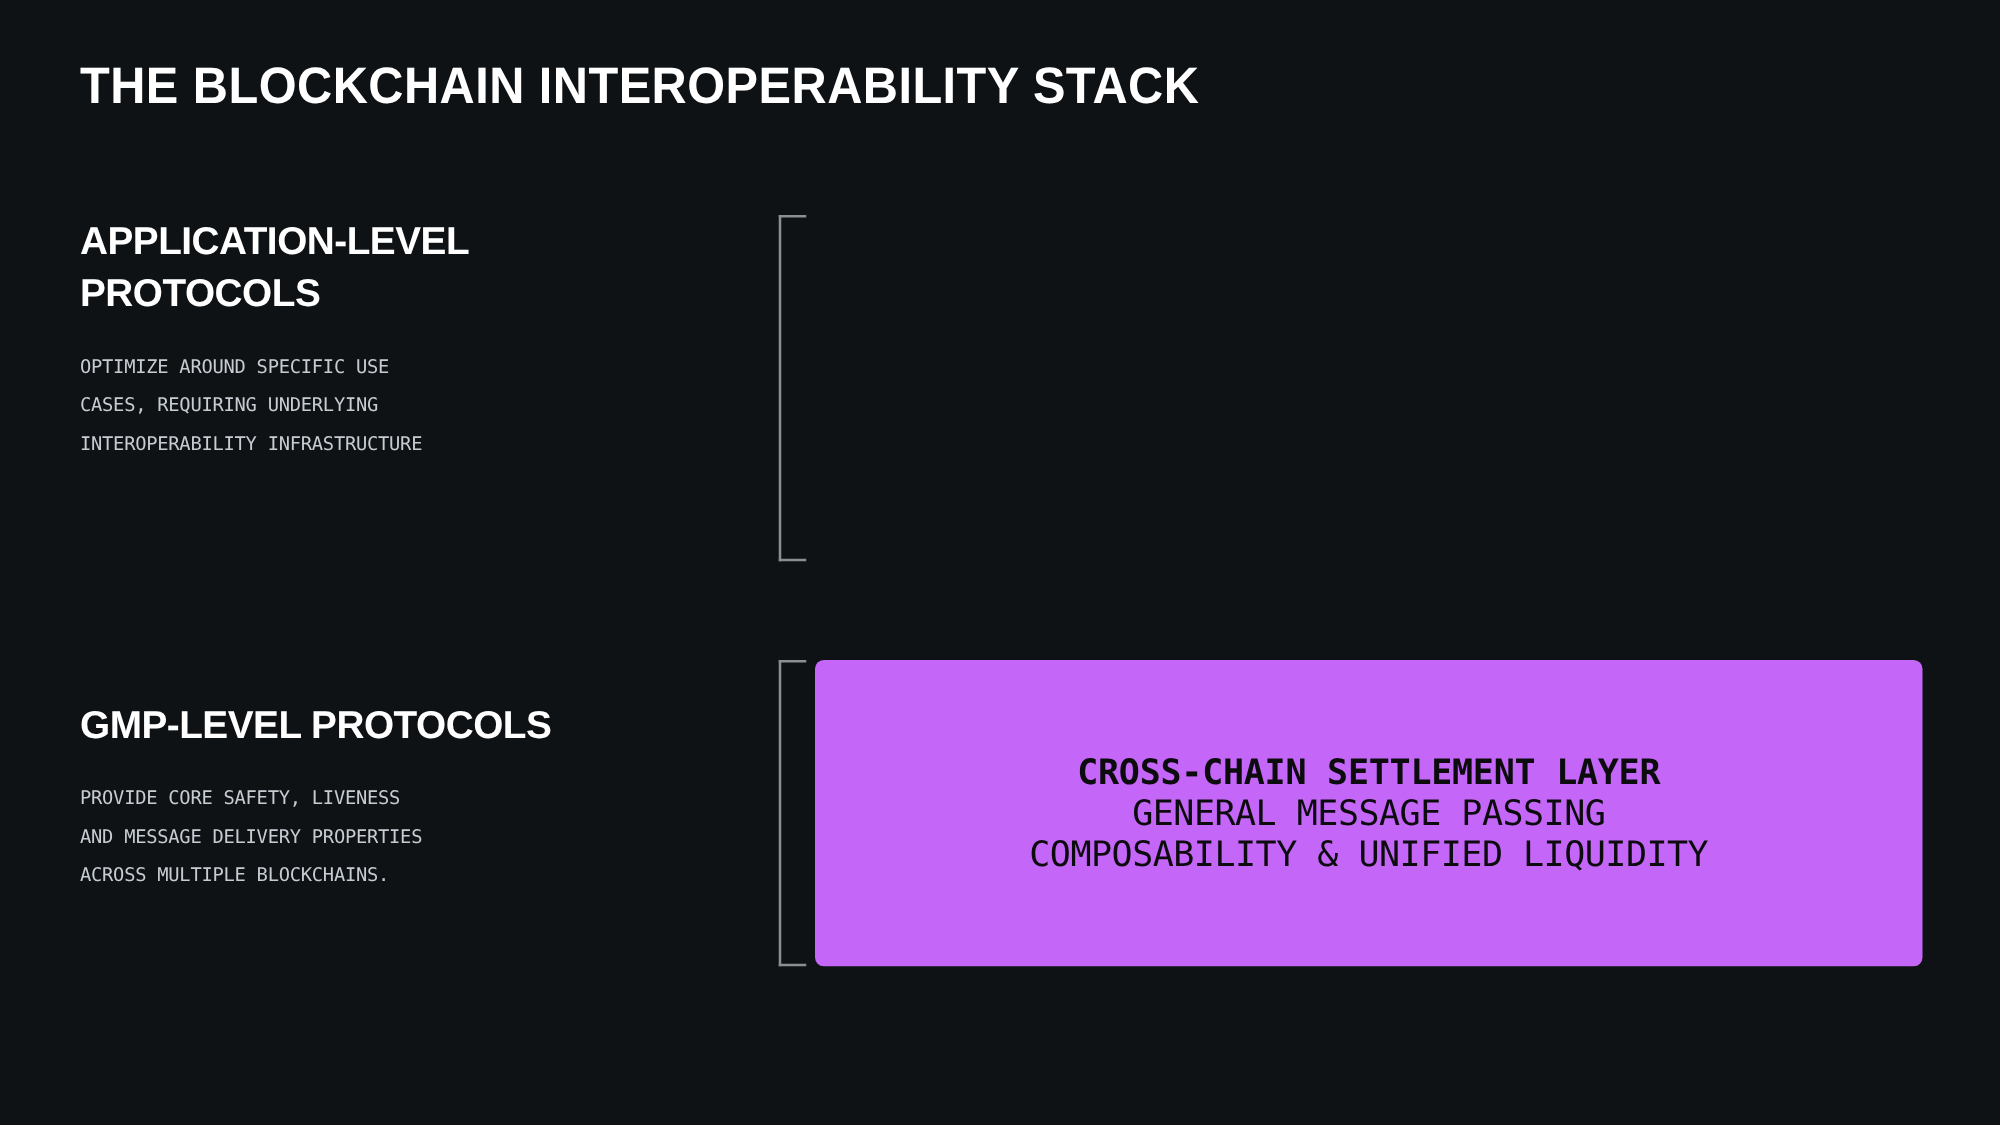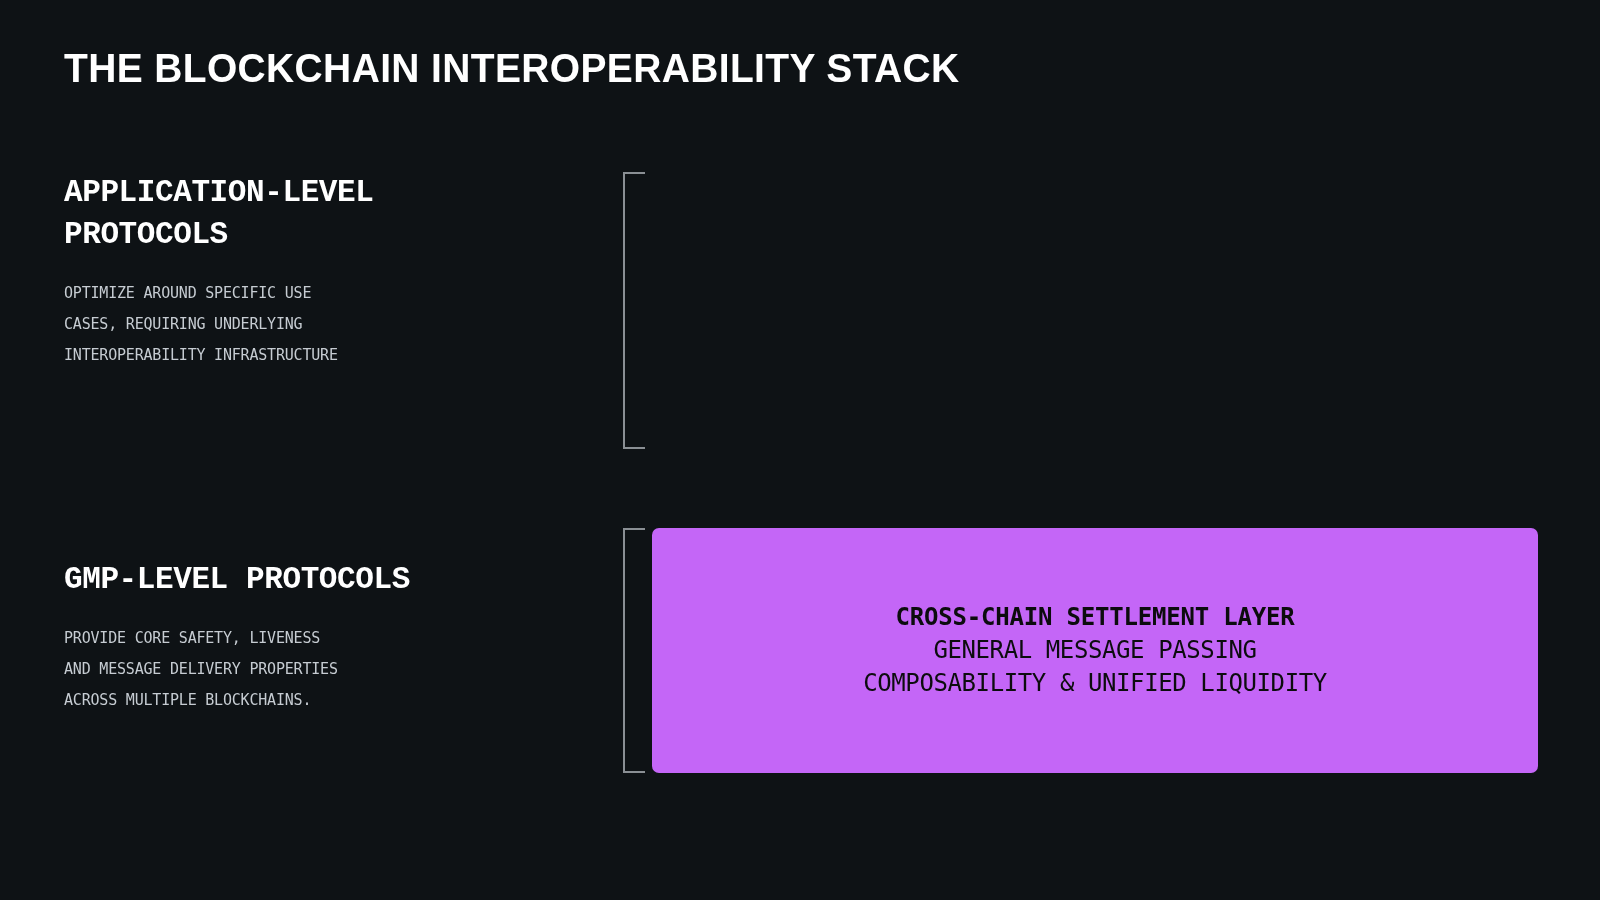--- a/index.html
+++ b/index.html
@@ -41,21 +41,21 @@
   }
 
   
   .section-label {
     position: absolute;
     left: 64px;
     width: 520px;
   }
 
   .section-label .heading {
-    font-family: Liberation Mono, monospace;
+    font-family: Liberation Sans, sans-serif;
     font-size: 31px;
     font-weight: 700;
     line-height: 42px;
     color: #ffffff;
     letter-spacing: -0.4px;
     white-space: pre-line;
   }
 
   .section-label .desc {
     margin-top: 22px;
@@ -123,21 +123,21 @@
     display: flex;
     flex-direction: column;
     align-items: center;
     justify-content: center;
     padding: 10px 24px;
   }
 
   .panel-gmp .line {
     color: #0c0c0e;
     font-family: "DejaVu Sans Mono", "Liberation Mono", monospace;
-    font-size: 24px;
+    font-size: 28px;
     font-weight: 400;
     line-height: 33px;
     letter-spacing: -0.4px;
     text-align: center;
     white-space: nowrap;
   }
 
   .panel-gmp .line.strong {
     font-weight: 700;
     letter-spacing: -0.2px;

